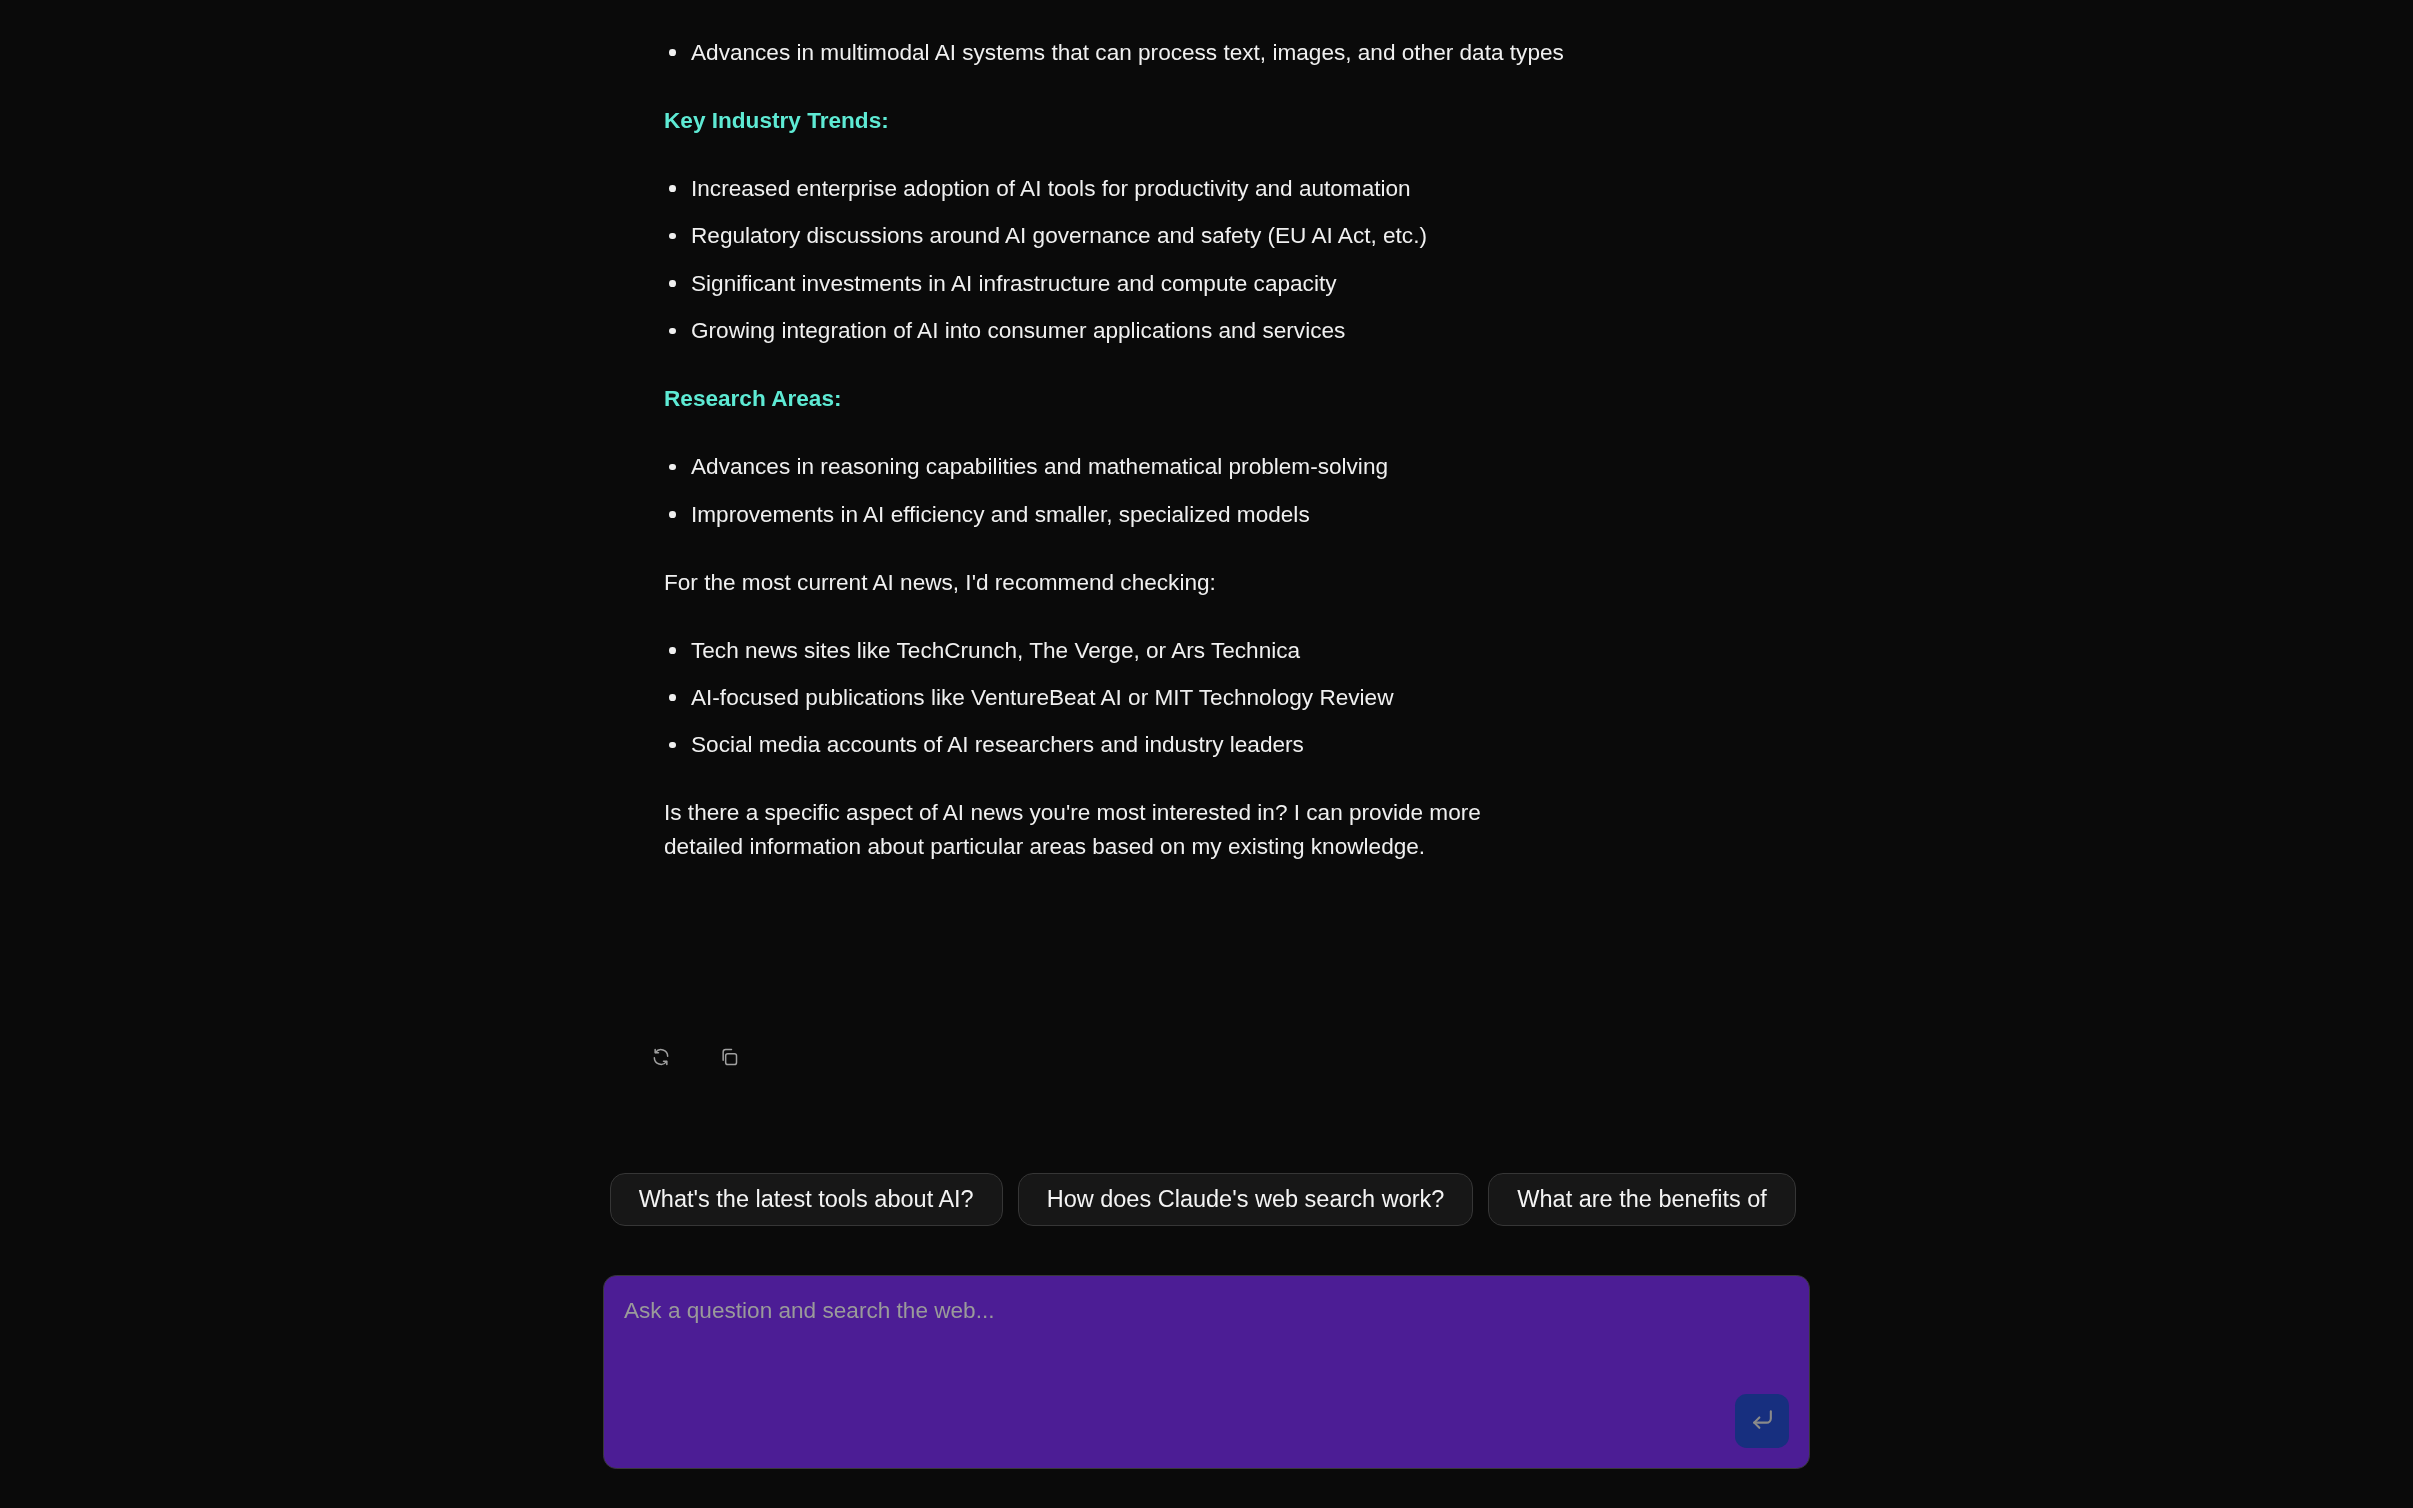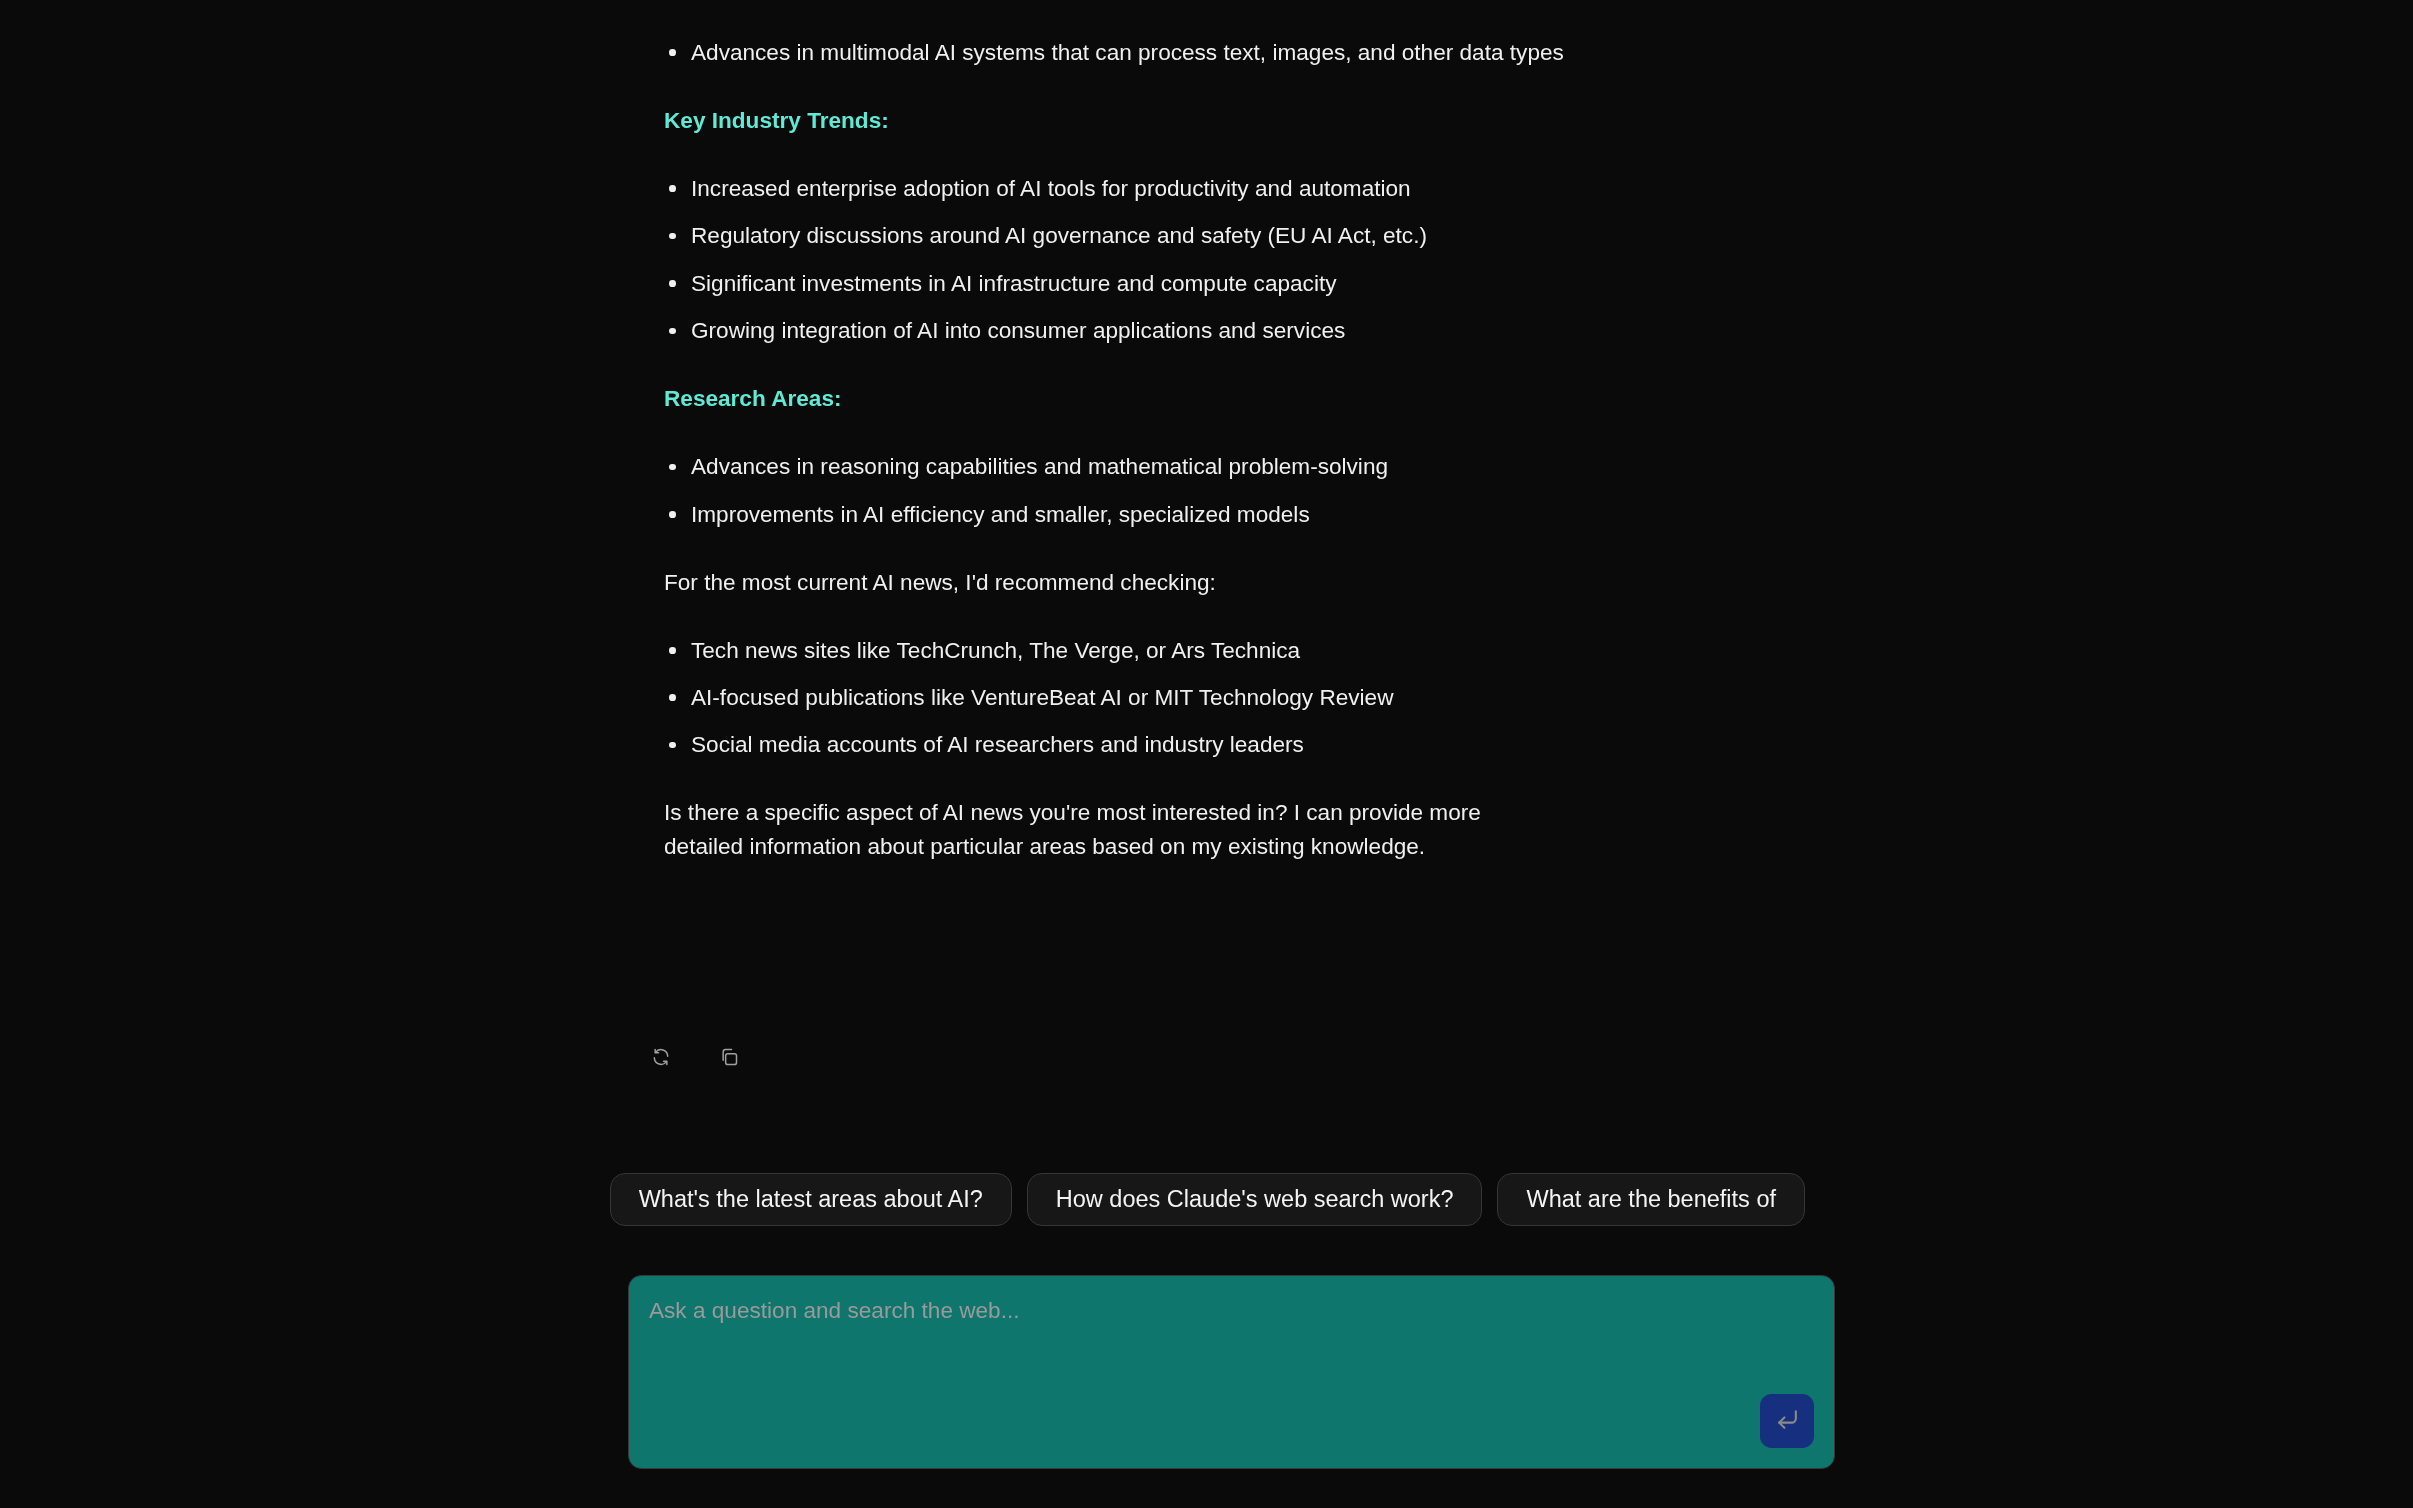--- a/index.html
+++ b/index.html
@@ -100,26 +100,26 @@
     background: #171717;
     border: 1.7px solid #363636;
     border-radius: 15px;
     color: #f4f4f4;
     font-size: 23.5px;
     font-weight: 500;
     cursor: pointer;
   }
   .composer {
     position: absolute;
-    left: 628px;
+    left: 603px;
     top: 1275px;
     width: 1207px;
     height: 194px;
     box-sizing: border-box;
-    background: #0f766e;
+    background: #4c1d95;
     border: 1.7px solid #383838;
     border-radius: 13.4px;
   }
   .composer textarea {
     position: absolute;
     left: 20px;
     top: 18.4px;
     width: 1089px;
     height: 101px;
     background: transparent;
@@ -198,21 +198,21 @@
         <svg viewBox="0 0 24 24" fill="none" stroke="#a0a0a0" stroke-width="1.8" stroke-linecap="round" stroke-linejoin="round">
           <rect x="8" y="8" width="13" height="13" rx="2.5"></rect>
           <path d="M5 16V6a3 3 0 0 1 3-3h7"></path>
         </svg>
       </span>
     </div>
   </div>
 
   <div class="suggestions">
     <div class="suggestions-track">
-      <div class="chip">What's the latest areas about AI?</div>
+      <div class="chip">What's the latest tools about AI?</div>
       <div class="chip">How does Claude's web search work?</div>
       <div class="chip">What are the benefits of</div>
     </div>
   </div>
 
   <div class="composer">
     <textarea placeholder="Ask a question and search the web..." style=""></textarea>
     <div class="send-btn">
       <span>
         <svg viewBox="0 0 24 24" fill="none" stroke="#8a8a8a" stroke-width="2" stroke-linecap="round" stroke-linejoin="round">

